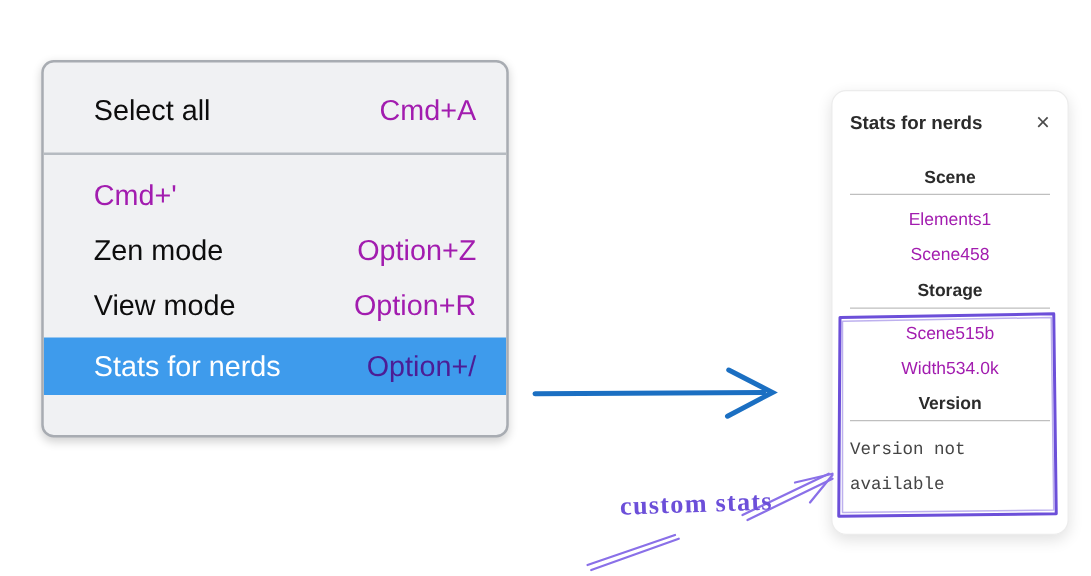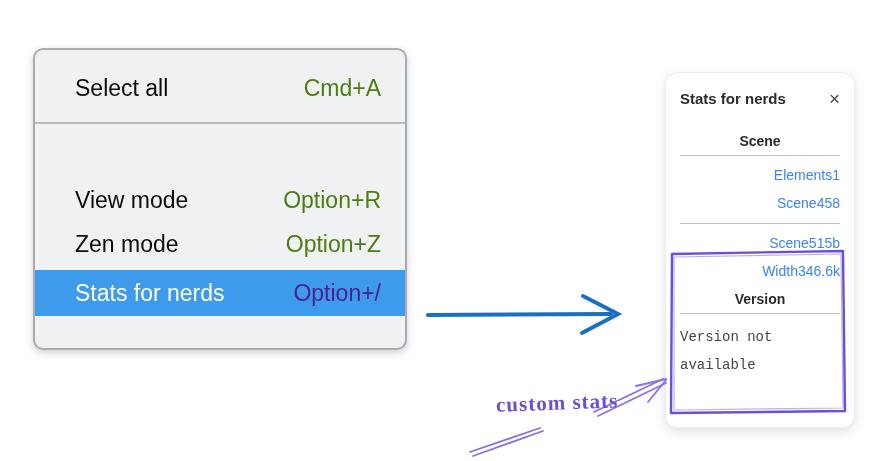--- a/index.html
+++ b/index.html
@@ -9,41 +9,41 @@
   .menu{
     position:absolute;left:33px;top:48px;width:374px;height:302px;
     background:#f0f1f3;border:2px solid #a8acb2;border-radius:10px;
     box-shadow:0 3px 8px rgba(0,0,0,.18);
     box-sizing:border-box;padding:16px 0 12px;overflow:hidden;
   }
   .menu-item{
     height:44px;display:flex;align-items:center;justify-content:space-between;
     padding:0 24px 0 40px;font-size:23px;color:#0d0d0d;cursor:default;
   }
-  .menu-item .mi-key{color:#4d7c0f;}
+  .menu-item .mi-key{color:#a21caf;}
   .menu-item.highlight{background:#3e9bec;color:#ffffff;height:46px;margin-top:4px;}
   .menu-item.highlight .mi-key{color:#4c1d95;}
   .menu-divider{height:2px;background:#b6bbc1;margin:12px 0 10px;}
 
   
   .panel{
     position:absolute;left:665px;top:72px;width:190px;height:356px;
     background:#ffffff;border:1px solid #ececec;border-radius:12px;
     box-shadow:0 4px 12px rgba(0,0,0,.12);
     box-sizing:border-box;padding:14px 14px 8px;font-size:14px;color:#3f3f3f;
   }
   .panel-header{display:flex;align-items:center;justify-content:space-between;height:22px;}
   .panel-title{font-weight:bold;font-size:15px;color:#2b2b2b;}
   .panel-close{font-size:19px;line-height:19px;color:#4a4a4a;cursor:pointer;font-weight:400;}
   .sec-heading{text-align:center;font-weight:bold;font-size:14px;color:#2b2b2b;}
   .sec-heading.scene{margin-top:24px;}
   .sec-heading.storage{margin-top:7px;}
   .sec-heading.version{margin-top:6px;}
   .sec-hr{border:none;border-top:1px solid #bfbfbf;margin:6px 0 5px;}
-  .stat-row{display:flex;justify-content:flex-end;line-height:28px;color:#3b82f6;}
+  .stat-row{display:flex;justify-content:center;line-height:28px;color:#a21caf;}
   .stat-note{line-height:28px;margin-top:9px;color:#454545;font-family:Liberation Mono, monospace;}
 
   
   .annotation-label{
     position:absolute;left:496px;top:390px;width:160px;
     font-family:cursive;font-size:21px;font-weight:bold;color:#6c4fd9;
     transform:rotate(-2deg);letter-spacing:1px;white-space:nowrap;
   }
 
   .overlay{position:absolute;left:0;top:0;width:873px;height:461px;pointer-events:none;}
@@ -53,28 +53,29 @@
 
 <div class="canvas">
 
   <div class="menu">
     <div class="menu-item">
       <span class="mi-label">Select all</span>
       <span class="mi-key">Cmd+A</span>
     </div>
     <div class="menu-divider"></div>
     <div class="menu-item">
+      <span class="mi-key">Cmd+'</span>
+    </div>
+    <div class="menu-item">
+      <span class="mi-label">Zen mode</span>
+      <span class="mi-key">Option+Z</span>
     </div>
     <div class="menu-item">
       <span class="mi-label">View mode</span>
       <span class="mi-key">Option+R</span>
-    </div>
-    <div class="menu-item">
-      <span class="mi-label">Zen mode</span>
-      <span class="mi-key">Option+Z</span>
     </div>
     <div class="menu-item highlight">
       <span class="mi-label">Stats for nerds</span>
       <span class="mi-key">Option+/</span>
     </div>
   </div>
 
   <div class="panel">
     <div class="panel-header">
       <span class="panel-title">Stats for nerds</span>
@@ -85,28 +86,29 @@
     <hr class="sec-hr">
     <div class="stat-row">
       <span>Elements</span>
       <span>1</span>
     </div>
     <div class="stat-row">
       <span>Scene</span>
       <span>458</span>
     </div>
 
+    <div class="sec-heading storage">Storage</div>
     <hr class="sec-hr">
     <div class="stat-row">
       <span>Scene</span>
       <span>515b</span>
     </div>
     <div class="stat-row">
       <span>Width</span>
-      <span>346.6k</span>
+      <span>534.0k</span>
     </div>
 
     <div class="sec-heading version">Version</div>
     <hr class="sec-hr">
     <div class="stat-note">Version not available</div>
   </div>
 
   <svg class="overlay" viewBox="0 0 873 461" xmlns="http://www.w3.org/2000/svg">
 
     <g stroke="#1b6fc2" stroke-width="4" fill="none" stroke-linecap="round">

